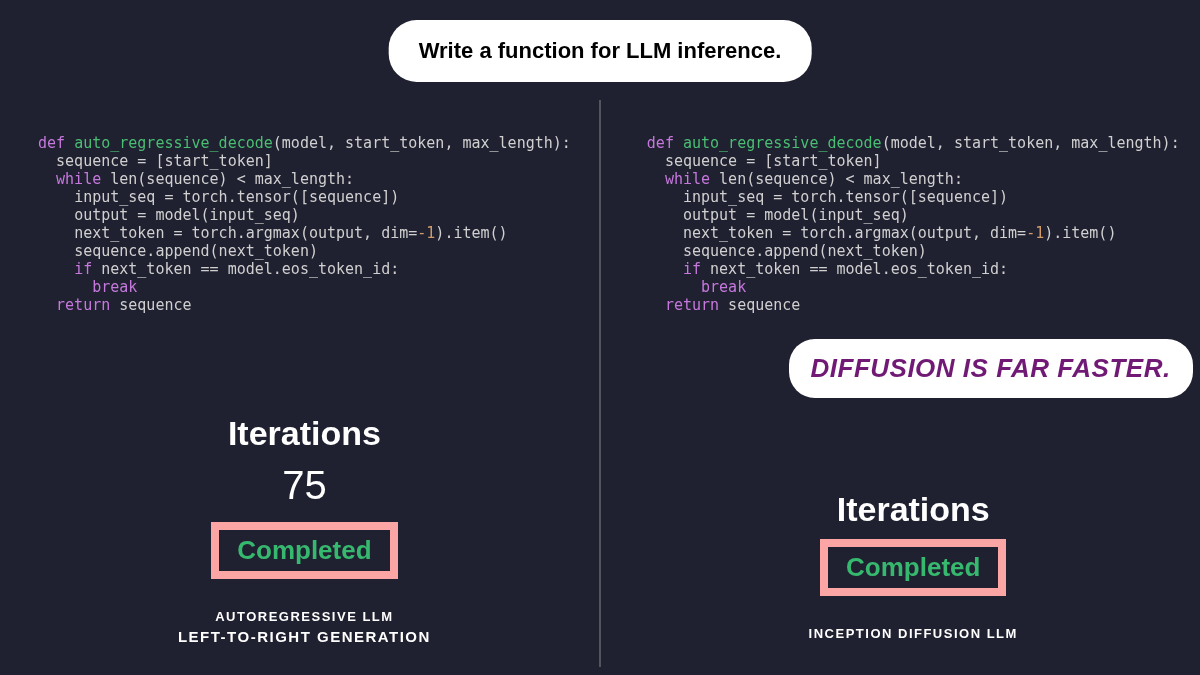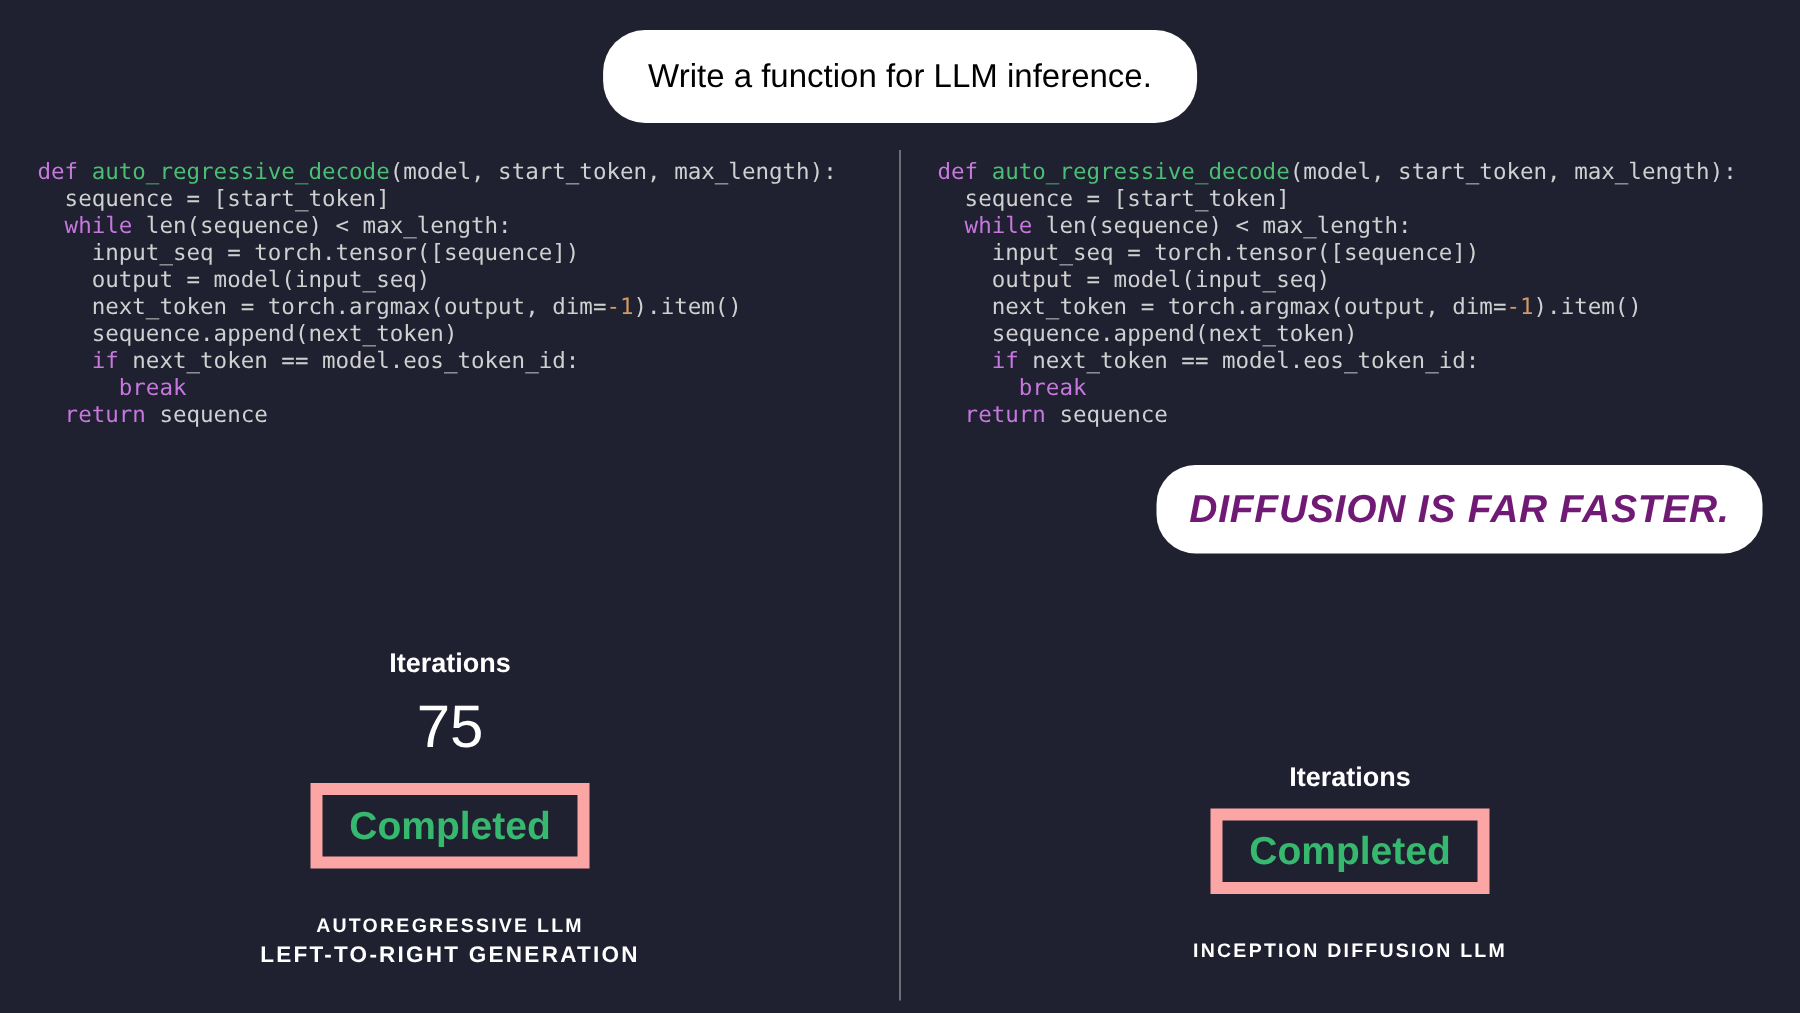--- a/index.html
+++ b/index.html
@@ -14,21 +14,21 @@
   .prompt-bubble {
     position: absolute;
     top: 20px;
     left: 50%;
     transform: translateX(-50%);
     background: #ffffff;
     color: #000;
     padding: 18px 30px;
     border-radius: 28px;
     font-size: 22px;
-    font-weight: 400;
+    font-weight: 700;
     white-space: nowrap;
   }
   .divider {
     position: absolute;
     top: 100px;
     bottom: 8px;
     left: 50%;
     width: 1px;
     background: #888;
     transform: translateX(-50%);
@@ -38,22 +38,23 @@
     top: 105px;
     left: 0;
     right: 0;
     bottom: 0;
     display: flex;
   }
   .col {
     flex: 1;
     display: flex;
     flex-direction: column;
-    padding: 0 25px;
+    padding: 0 38px;
     position: relative;
+    margin-top: 29px;
   }
   .code {
     font-family: "SF Mono", "Menlo", "Consolas", monospace;
     font-size: 15px;
     line-height: 18px;
     color: #d0d0d0;
     white-space: pre;
   }
   .kw { color: #c678dd; }
   .fn { color: #4abf73; }
@@ -72,21 +73,21 @@
     border-radius: 26px;
     white-space: nowrap;
   }
   .stats {
     margin-top: auto;
     margin-bottom: 30px;
     text-align: center;
   }
   .stats-label {
     color: #fff;
-    font-size: 18px;
+    font-size: 34px;
     font-weight: 600;
     margin-bottom: 10px;
   }
   .stats-value {
     color: #fff;
     font-size: 40px;
     font-weight: 400;
     margin-bottom: 14px;
   }
   .status-badge {

